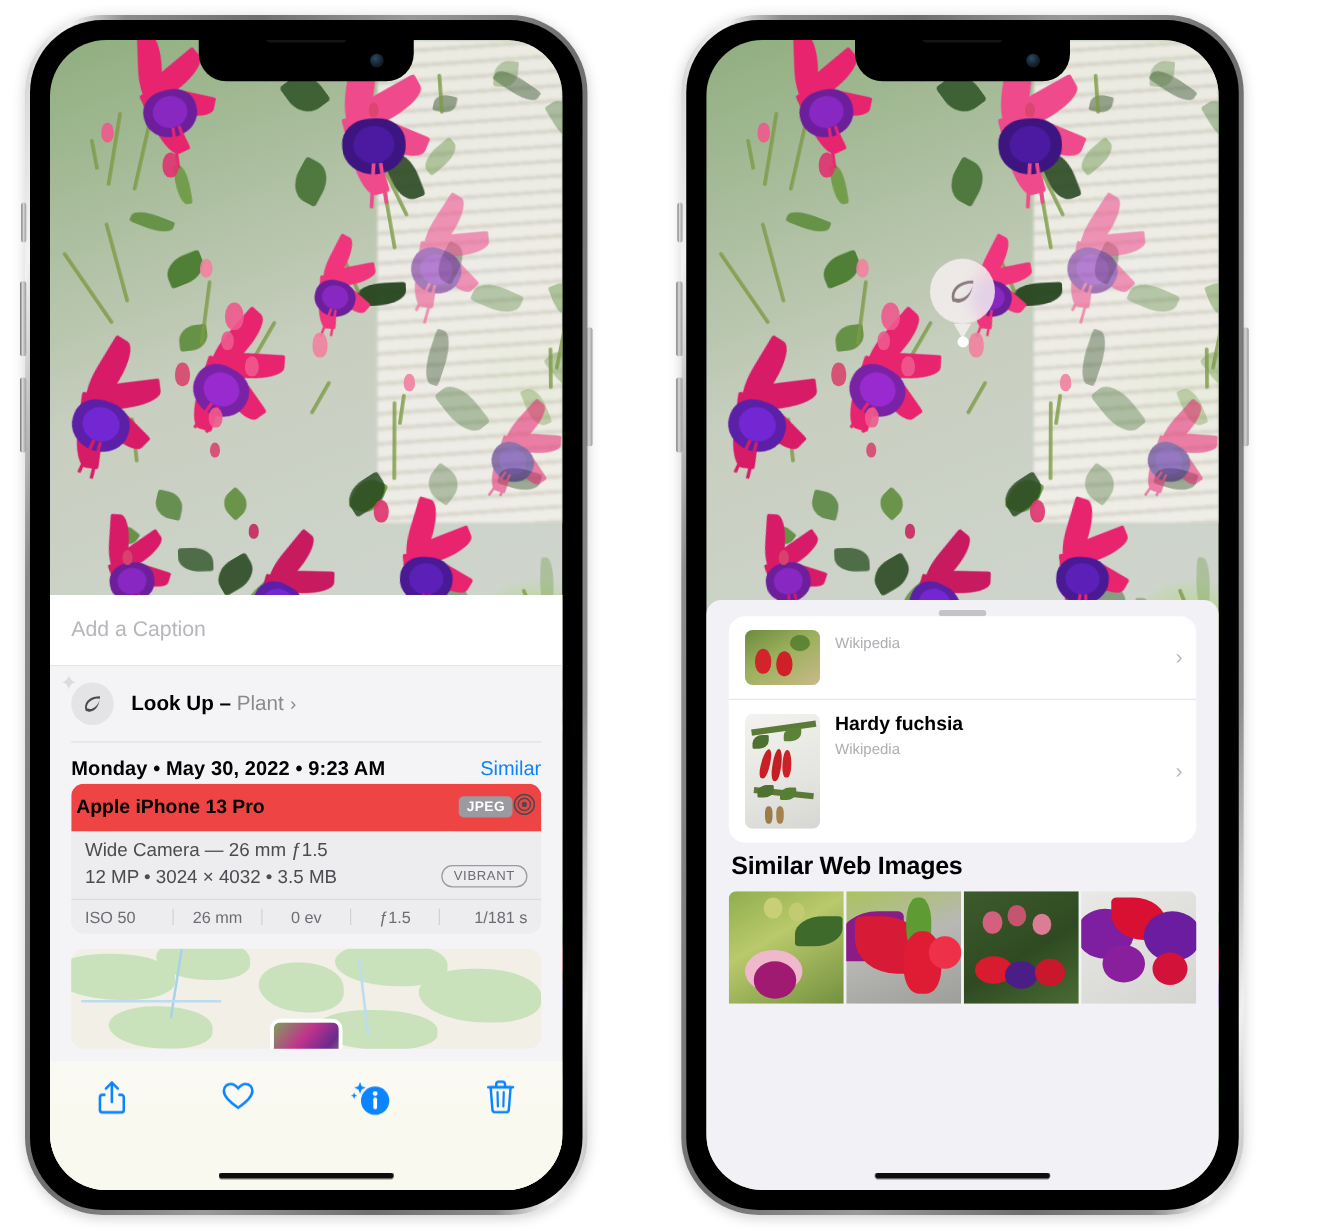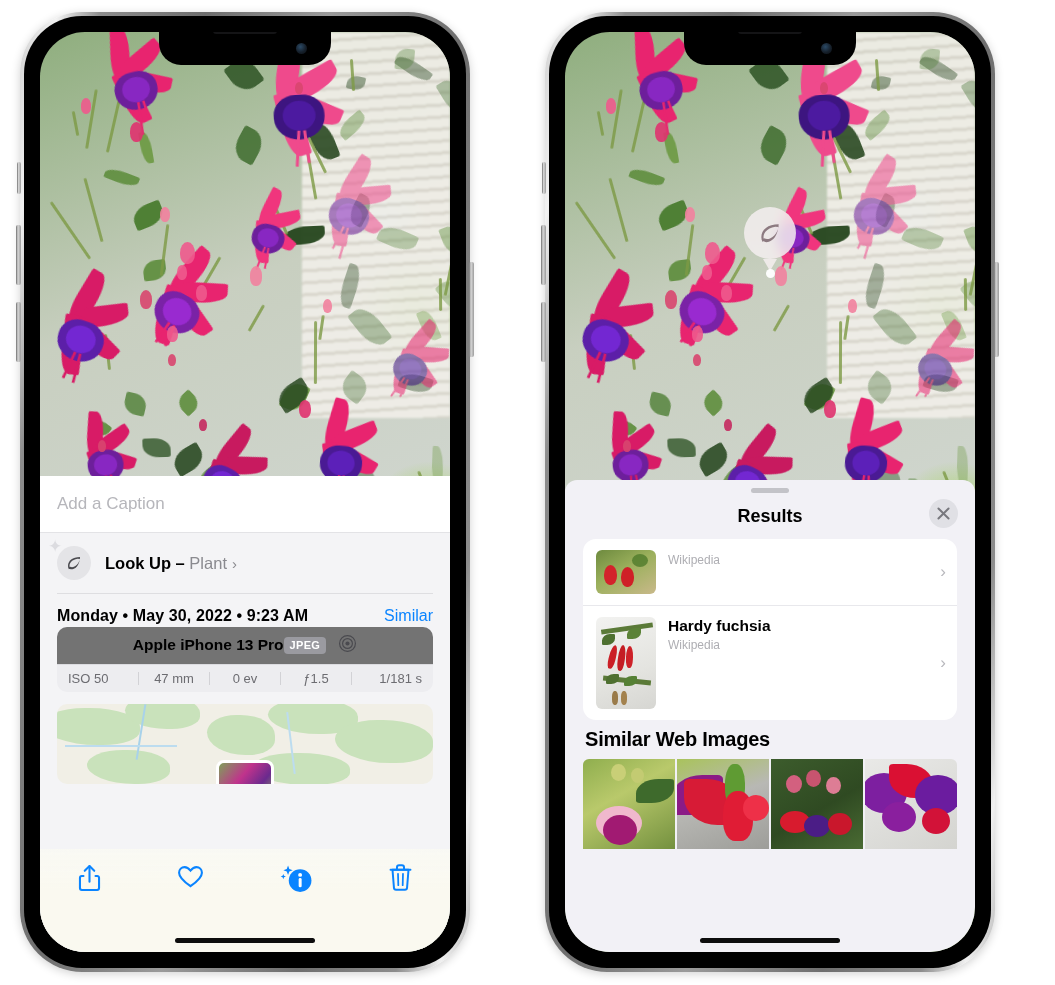--- a/index.html
+++ b/index.html
@@ -79,24 +79,24 @@
   .lk-chev{color:#8a8a8f;font-size:15px;margin-left:5px;}
   .hr{height:.6px;background:#dedee1;margin:0 17px;}
 
   .date-row{padding:13px 17px 0;display:flex;justify-content:space-between;align-items:flex-start;}
   .date-txt{font-size:16px;font-weight:700;color:#000;letter-spacing:.1px;}
   .adjust{font-size:16px;color:#0a84ff;}
   .fname-row{display:flex;align-items:center;padding:4px 17px 12px;gap:8px;}
   .fname{font-size:15.5px;color:#6c6c71;}
 
   .cam-card{margin:2px 17px 0;border-radius:10px;overflow:hidden;background:#ededf0;}
-  .cam-head{display:flex;align-items:center;justify-content:center;
-     padding:7px 4px;background:#737373;}
+  .cam-head{display:flex;align-items:center;justify-content:space-between;
+     padding:7px 4px;background:#ef4444;}
   .cam-head .t{font-size:15.5px;font-weight:700;color:#000;}
-  .cam-head .r{display:flex;align-items:center;gap:12px;}
+  .cam-head .r{display:flex;align-items:center;gap:0;}
   .tag-jpeg{background:#9a9aa0;color:#fff;font-size:11px;font-weight:600;letter-spacing:.3px;
      border-radius:4px;padding:2.5px 6px;}
   .cam-mid{padding:7px 11px 9px;position:relative;}
   .cam-mid .l1{font-size:15px;color:#4b4b50;margin-bottom:4px;}
   .cam-mid .l2{font-size:15px;color:#4b4b50;}
   .tag-vib{position:absolute;right:11px;bottom:9px;border:1px solid #9a9aa0;color:#6c6c71;
      font-size:10.5px;letter-spacing:.5px;border-radius:10px;padding:2px 9px;}
   .cam-foot{display:flex;align-items:center;border-top:.6px solid #dcdce0;padding:6px 11px;}
   .cam-foot span{flex:1;text-align:center;font-size:13px;color:#6c6c71;}
   .cam-foot span:first-child{text-align:left;}
@@ -522,24 +522,29 @@
                 <span class="tag-jpeg">JPEG</span>
                 <span>
                   <svg width="19" height="19" viewBox="0 0 24 24" aria-hidden="true">
                     <circle cx="12" cy="12" r="10" fill="none" stroke="#4a4a4f" stroke-width="1.5"></circle>
                     <circle cx="12" cy="12" r="6.2" fill="none" stroke="#4a4a4f" stroke-width="1.5"></circle>
                     <circle cx="12" cy="12" r="2.6" fill="#4a4a4f"></circle>
                   </svg>
                 </span>
               </span>
             </div>
+            <div class="cam-mid">
+              <div class="l1">Wide Camera — 26 mm ƒ1.5</div>
+              <div class="l2">12 MP • 3024 × 4032 • 3.5 MB</div>
+              <span class="tag-vib">VIBRANT</span>
+            </div>
             <div class="cam-foot">
               <span>ISO 50</span>
               <i class="sep"></i>
-              <span>47 mm</span>
+              <span>26 mm</span>
               <i class="sep"></i>
               <span>0 ev</span>
               <i class="sep"></i>
               <span>ƒ1.5</span>
               <i class="sep"></i>
               <span>1/181 s</span>
             </div>
           </div>
 
           <div class="map-card">
@@ -933,29 +938,20 @@
           <svg width="26" height="26" viewBox="0 0 24 24" aria-hidden="true">
             <path d="M20 4C10 4 4 9 4 16c0 1.6.4 3 1.2 4.2l1.6-1.5C6.3 17.8 6 17 6 16c0-5 5-10 14-10 0 0-1 8-8 11-2 .9-4 .6-5.2-.1l-2 1.9C6.4 20.2 8.6 21 11 20c9-2.6 9-16 9-16z" fill="#8c7a80"></path>
           </svg>
         </div>
         <div class="stem"></div>
         <div class="dot"></div>
       </div>
 
       <div class="res-sheet">
         <div class="grabber"></div>
-        <div class="res-head">
-          <span class="res-title">Results</span>
-          <span class="res-close">
-            <svg width="15" height="15" viewBox="0 0 16 16" aria-hidden="true">
-              <line x1="2.6" y1="2.6" x2="13.4" y2="13.4" stroke="#78787e" stroke-width="2.1" stroke-linecap="round"></line>
-              <line x1="13.4" y1="2.6" x2="2.6" y2="13.4" stroke="#78787e" stroke-width="2.1" stroke-linecap="round"></line>
-            </svg>
-          </span>
-        </div>
 
 
         <div class="k-card">
           <div class="k-item">
             <span class="k-thumb">
               <span style="position:absolute;inset:0;background:linear-gradient(150deg,#6d8a3e,#9bb05c 45%,#c9b98a)"></span>
               <span style="position:absolute;left:14%;top:34%;width:13px;height:20px;border-radius:50% 50% 45% 45%;background:#d3232b"></span>
               <span style="position:absolute;left:41%;top:38%;width:13px;height:20px;border-radius:50% 50% 45% 45%;background:#cf2027"></span>
               <span style="position:absolute;left:60%;top:8%;width:16px;height:13px;border-radius:50%;background:#4f7a2b;opacity:.8"></span>
             </span>

